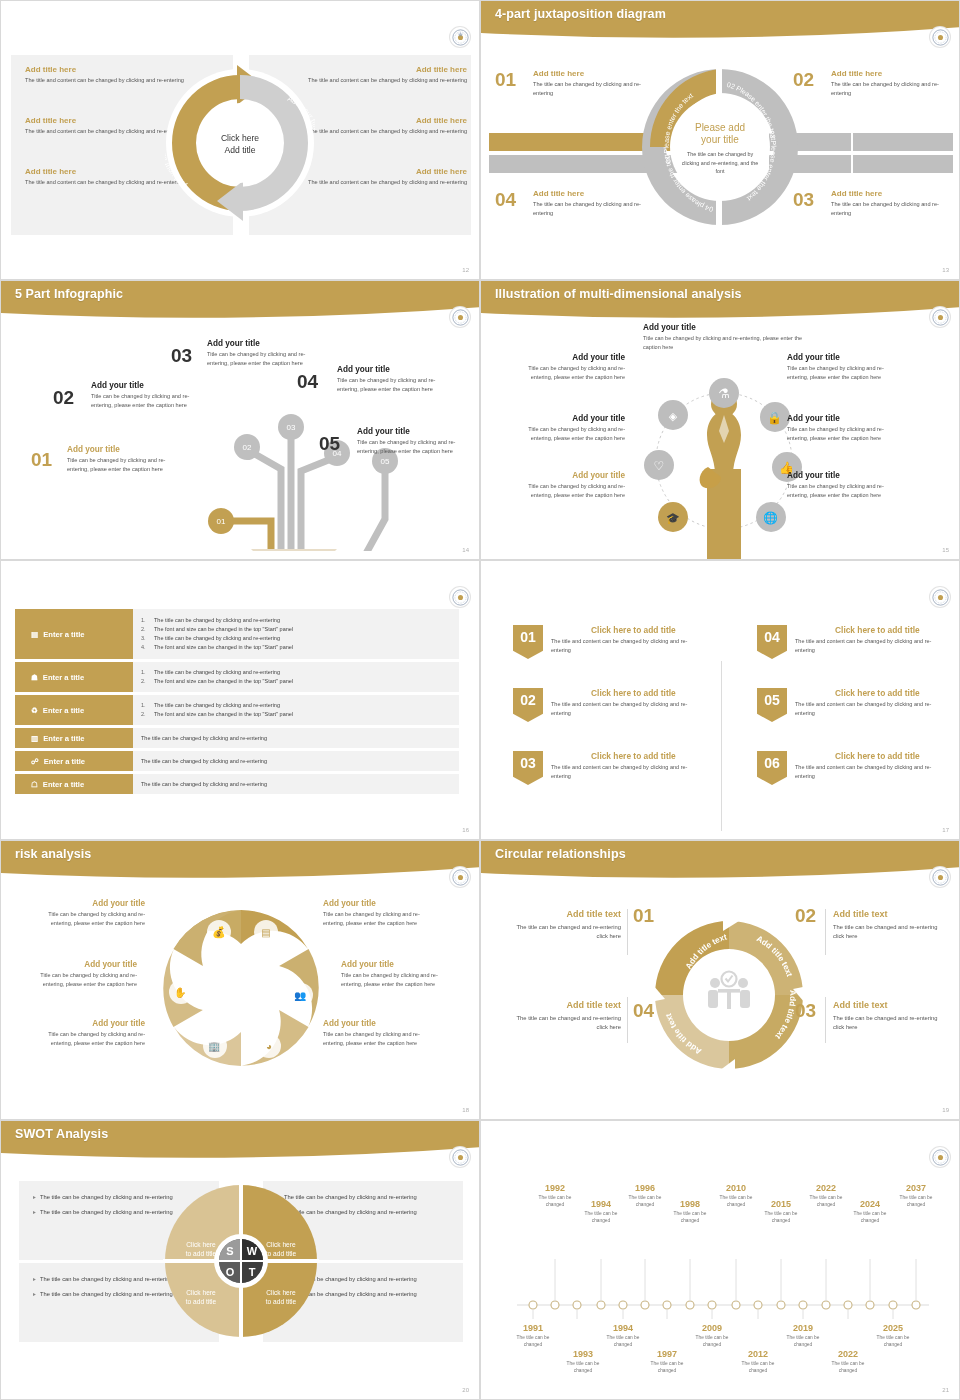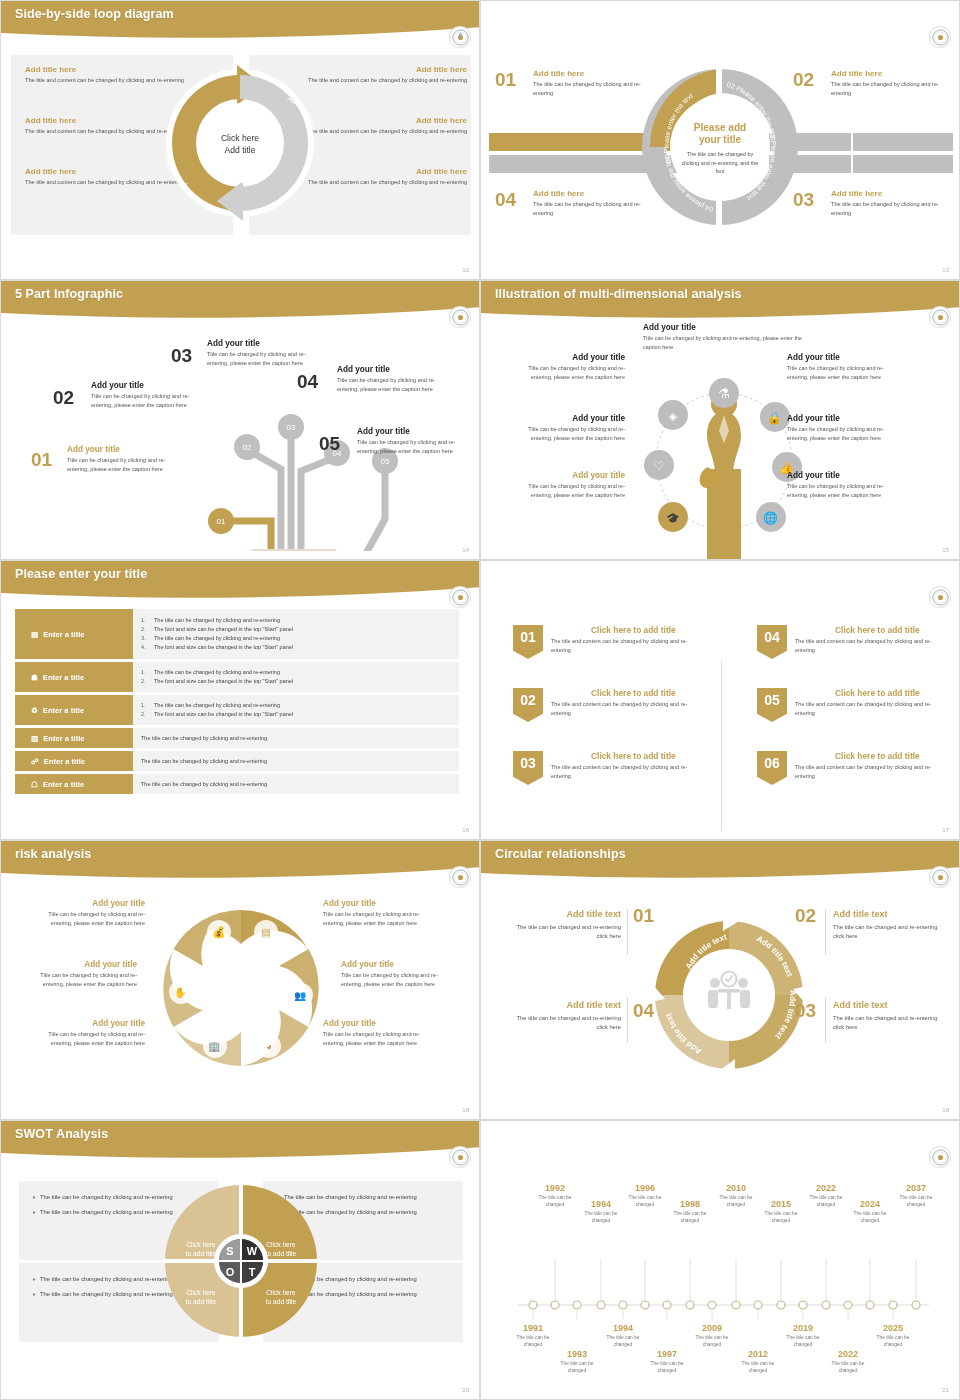--- a/index.html
+++ b/index.html
@@ -29,21 +29,21 @@
   .s1-center { position:absolute; left:50%; top:50%; transform:translate(-50%,-50%); }
   .s1-cc { position:absolute; left:50%; top:50%; transform:translate(-50%,-50%); text-align:center; font-size:8.6px; color:#333; line-height:1.35; width:80px; }
 
   
   .s2-num { position:absolute; font-size:19px; font-weight:bold; color:#c2a052; font-family:"Liberation Sans", sans-serif; }
   .s2-blk { position:absolute; width:120px; }
   .s2-blk .h { font-size:8px; font-weight:bold; color:#c2a052; margin-bottom:2px; }
   .s2-blk .p { font-size:5.6px; color:#555; line-height:1.55; }
   .s2-bar { position:absolute; height:18px; }
   .s2-ctext { position:absolute; left:50%; top:50%; transform:translate(-50%,-50%); width:78px; text-align:center; }
-  .s2-ctext .h { font-size:10px; font-weight:bold; color:#c2a052; line-height:1.2; }
+  .s2-ctext .h { font-size:10px; font-weight:normal; color:#c2a052; line-height:1.2; }
   .s2-ctext .p { font-size:5.4px; color:#555; line-height:1.6; margin-top:4px; }
 
   
   .s3-item { position:absolute; }
   .s3-item .n { font-size:19px; font-weight:bold; color:#333; position:absolute; }
   .s3-item.active .n { color:#c2a052; }
   .s3-item .tx { position:absolute; width:108px; }
   .s3-item .h { font-size:8.2px; font-weight:bold; color:#222; margin-bottom:2px; }
   .s3-item.active .h { color:#c2a052; }
   .s3-item .p { font-size:5.6px; color:#555; line-height:1.55; }
@@ -94,26 +94,20 @@
   .tl-node { position:absolute; }
   .tl-year { font-size:9px; font-weight:bold; color:#c2a052; text-align:center; }
   .tl-cap { font-size:4.8px; color:#777; text-align:center; line-height:1.5; margin-top:1px; }
 </style>
 </head>
 <body>
 
 <div class="grid">
 
 <div class="slide">
-  <div class="hdr">
-    <svg width="480" height="42" viewBox="0 0 480 42">
-          <path d="M0,0 H480 V26 Q240,44 0,32 Z" fill="#c2a052"></path>
-        </svg>
-    <div class="title">Side-by-side loop diagram</div>
-  </div>
   <div class="seal">
     <svg width="17" height="17" viewBox="0 0 20 20">
           <circle cx="10" cy="10" r="9" fill="none" stroke="#7d8fa8" stroke-width=".8"></circle>
           <circle cx="10" cy="10" r="6.6" fill="none" stroke="#8fa0b5" stroke-width=".5" stroke-dasharray="1 1"></circle>
           <circle cx="10" cy="10" r="3" fill="#c2a052"></circle>
           <path d="M10 3.4 L11 5.6 L13.3 5.6 L11.5 7 L12.2 9.2 L10 7.9 L7.8 9.2 L8.5 7 L6.7 5.6 L9 5.6 Z" fill="#8fa0b5" opacity=".7"></path>
         </svg>
   </div>
   <div class="body">
     <div class="s1-panel" style="left:10px;"></div>
@@ -163,20 +157,26 @@
       <div class="s1-cc">
         <div>Click here</div>
         <div>Add title</div>
       </div>
     </div>
   </div>
   <div class="pgnum">12</div>
 </div>
 
 <div class="slide">
+  <div class="hdr">
+    <svg width="480" height="42" viewBox="0 0 480 42">
+          <path d="M0,0 H480 V26 Q240,44 0,32 Z" fill="#c2a052"></path>
+        </svg>
+    <div class="title">4-part juxtaposition diagram</div>
+  </div>
   <div class="seal">
     <svg width="17" height="17" viewBox="0 0 20 20">
           <circle cx="10" cy="10" r="9" fill="none" stroke="#7d8fa8" stroke-width=".8"></circle>
           <circle cx="10" cy="10" r="6.6" fill="none" stroke="#8fa0b5" stroke-width=".5" stroke-dasharray="1 1"></circle>
           <circle cx="10" cy="10" r="3" fill="#c2a052"></circle>
         </svg>
   </div>
   <div class="body">
     <div class="s2-bar" style="left:8px;top:90px;width:196px;background:#c2a052;"></div>
     <div class="s2-bar" style="left:8px;top:112px;width:196px;background:#bfbfbf;"></div>
@@ -384,26 +384,20 @@
     </div>
     <div class="s4-blk r" style="left:306px;top:148px;">
       <div class="h">Add your title</div>
       <div class="p">Title can be changed by clicking and re-entering, please enter the caption here</div>
     </div>
   </div>
   <div class="pgnum">15</div>
 </div>
 
 <div class="slide">
-  <div class="hdr">
-    <svg width="480" height="42" viewBox="0 0 480 42">
-          <path d="M0,0 H480 V26 Q240,44 0,32 Z" fill="#c2a052"></path>
-        </svg>
-    <div class="title">Please enter your title</div>
-  </div>
   <div class="seal">
     <svg width="17" height="17" viewBox="0 0 20 20">
           <circle cx="10" cy="10" r="9" fill="none" stroke="#7d8fa8" stroke-width=".8"></circle>
           <circle cx="10" cy="10" r="6.6" fill="none" stroke="#8fa0b5" stroke-width=".5" stroke-dasharray="1 1"></circle>
           <circle cx="10" cy="10" r="3" fill="#c2a052"></circle>
         </svg>
   </div>
   <div class="body">
 
     <div class="s5-row" style="top:6px;height:50px;">
@@ -900,21 +894,21 @@
         </div>
     <div class="tl-node" style="left:409px;top:20px;width:52px;">
           <div class="tl-year">2037</div>
           <div class="tl-cap">The title can be changed</div>
         </div>
 
     <div class="tl-node" style="left:26px;top:160px;width:52px;">
           <div class="tl-year">1991</div>
           <div class="tl-cap">The title can be changed</div>
         </div>
-    <div class="tl-node" style="left:70px;top:186px;width:52px;">
+    <div class="tl-node" style="left:76px;top:186px;width:52px;">
           <div class="tl-year">1993</div>
           <div class="tl-cap">The title can be changed</div>
         </div>
     <div class="tl-node" style="left:116px;top:160px;width:52px;">
           <div class="tl-year">1994</div>
           <div class="tl-cap">The title can be changed</div>
         </div>
     <div class="tl-node" style="left:160px;top:186px;width:52px;">
           <div class="tl-year">1997</div>
           <div class="tl-cap">The title can be changed</div>

